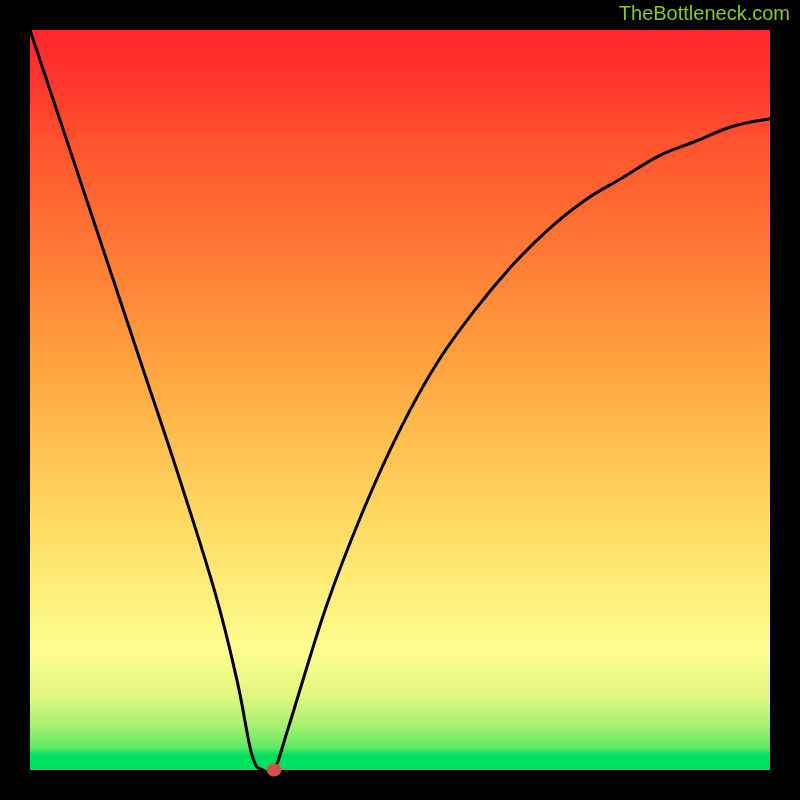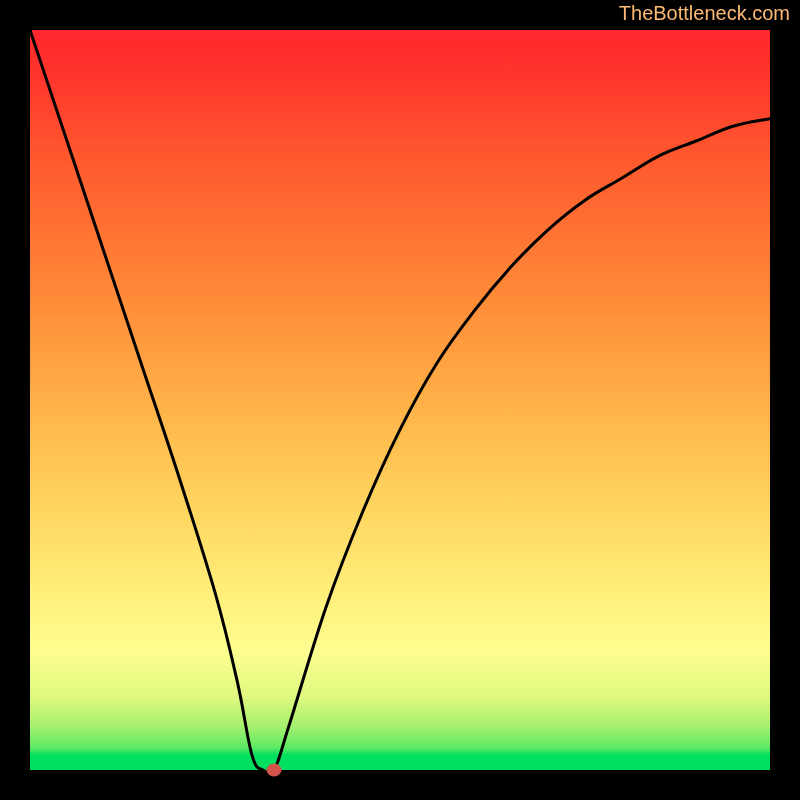--- a/index.html
+++ b/index.html
@@ -14,21 +14,21 @@
   .frame {
     position: relative;
     width: 800px;
     height: 800px;
     background: #000;
   }
   .watermark {
     position: absolute;
     top: 2px;
     right: 10px;
-    color: #fdba74;
+    color: #84cc16;
     font-size: 20px;
     font-weight: 500;
     z-index: 10;
   }
   .plot-area {
     position: absolute;
     left: 30px;
     top: 30px;
     width: 740px;
     height: 740px;

